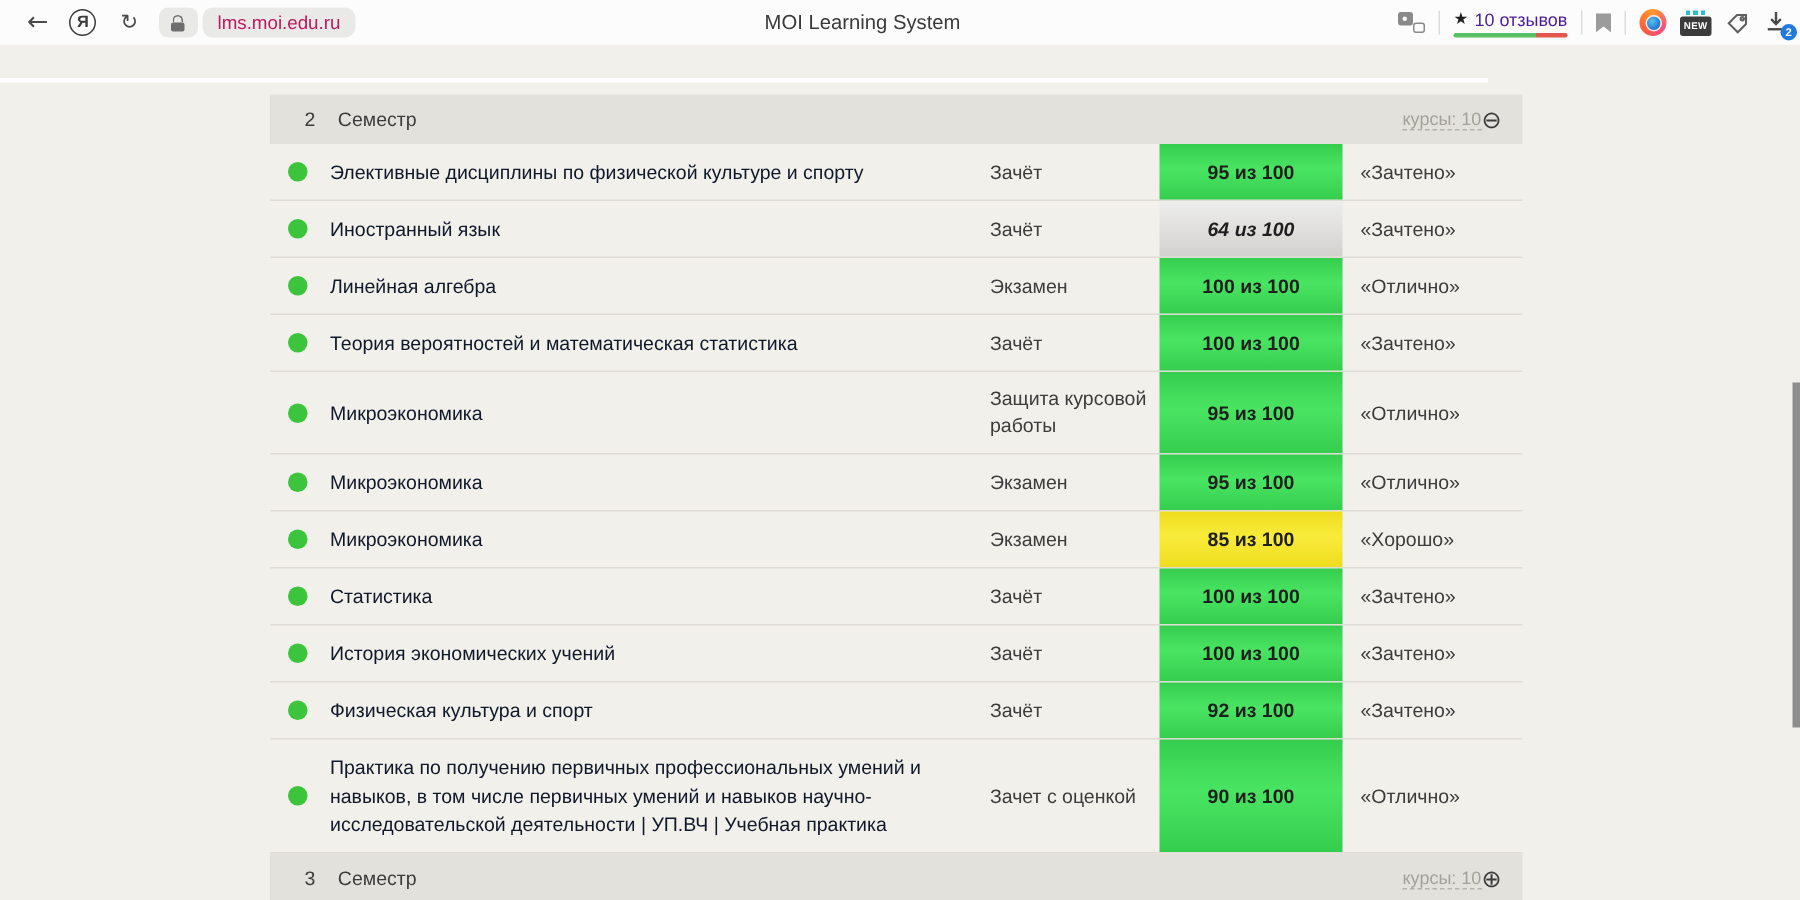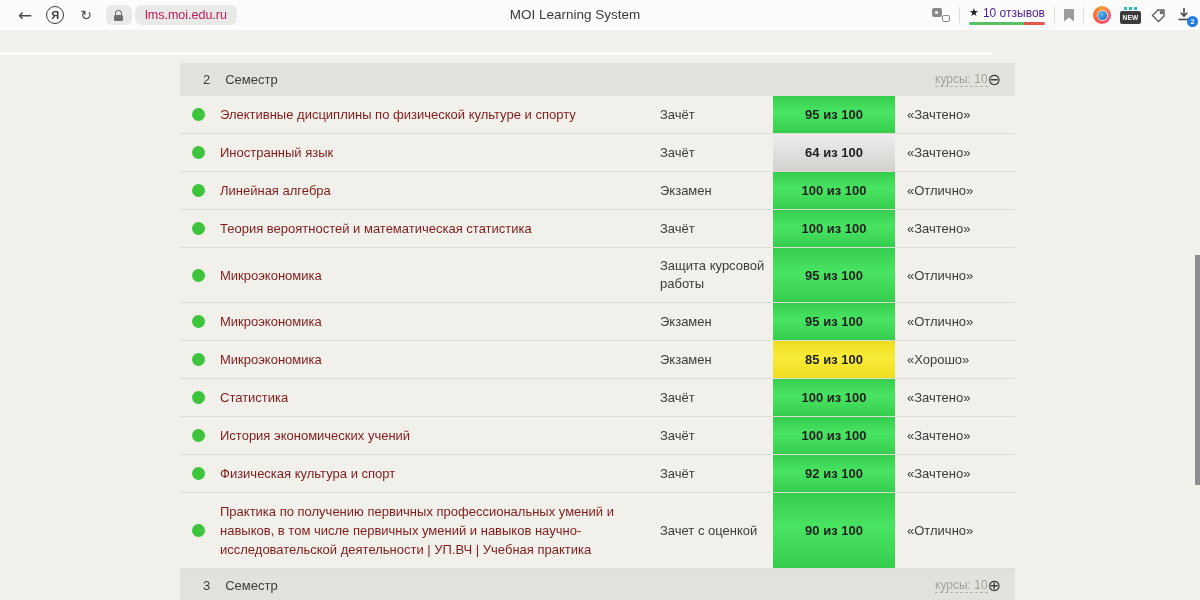--- a/index.html
+++ b/index.html
@@ -85,28 +85,28 @@
   .courses-link { font-size:12px; color:#a3a29a; border-bottom:1px dashed #b4b3ab;
     cursor:pointer; line-height:14px; }
   .toggle-icon { font-family:"DejaVu Sans",sans-serif; font-size:16px; color:#3c3c3c;
     cursor:pointer; line-height:16px; }
 
   .row { display:flex; align-items:center; min-height:38px;
     border-bottom:1px solid #dedcd5; }
   .cell-dot { flex:0 0 40px; padding-left:12px; display:flex; align-items:center; }
   .dot { width:13px; height:13px; border-radius:50%; background:#3cc53c; }
   .cell-course { flex:0 0 440px; padding:9px 12px 9px 0; font-size:13px; line-height:19px;
-    color:#7f1d1d; cursor:pointer; }
+    color:#0f172a; cursor:pointer; }
   .cell-control { flex:0 0 113px; padding:9px 0; font-size:13px; line-height:18px;
     color:#3c3c3c; }
   .cell-score { flex:0 0 122px; align-self:stretch; display:flex; align-items:center;
     justify-content:center; font-size:13px; font-weight:bold; color:#1f1f1f; }
   .score-green { background:linear-gradient(180deg,#35cd4d 0%,#4ae463 45%,#35cd4d 100%); }
   .score-yellow { background:linear-gradient(180deg,#eedc1f 0%,#f8ec3a 45%,#eedc1f 100%); }
-  .score-gray { background:linear-gradient(180deg,#ededec 0%,#e3e2e0 40%,#d2d1ce 100%); }
+  .score-gray { background:linear-gradient(180deg,#ededec 0%,#e3e2e0 40%,#d2d1ce 100%);font-style:italic; }
   .cell-grade { flex:1; padding-left:12px; font-size:13px; color:#3c3c3c; }
 
   .scroll-thumb { position:absolute; right:0; top:200px; width:5px; height:230px;
     background:#8d8d8d; cursor:pointer; }
 </style>
 </head>
 <body>
 
 <div class="toolbar">
   <div class="toolbar-inner">

